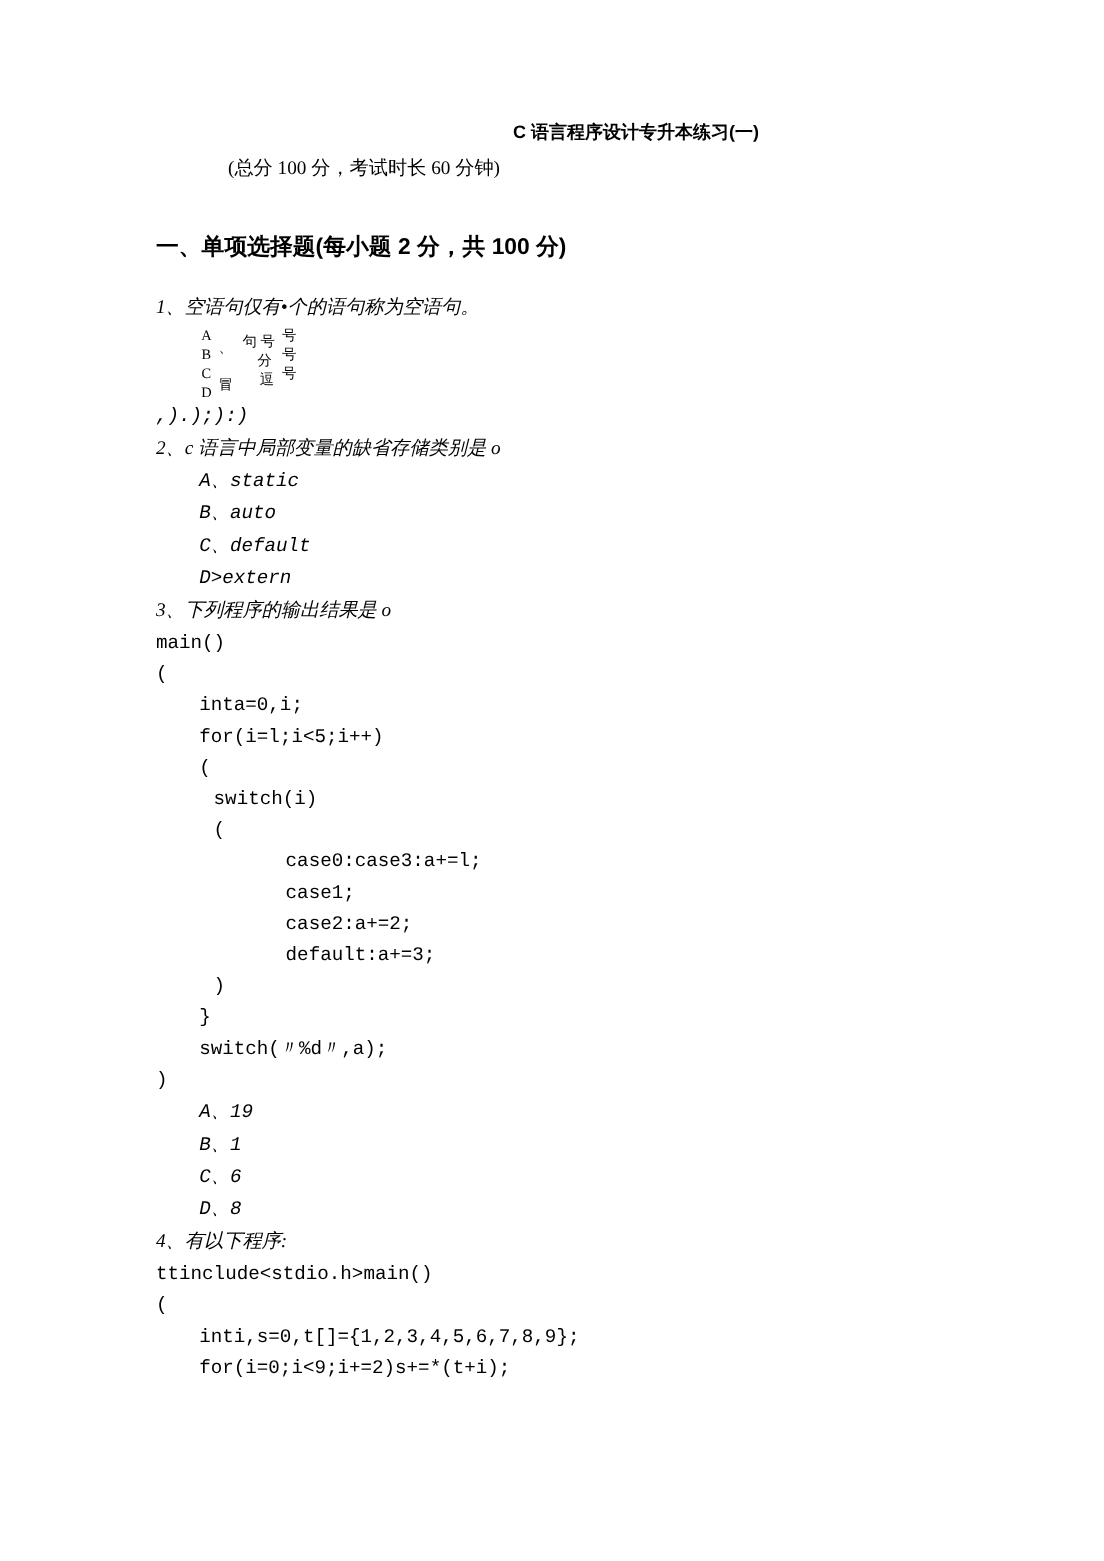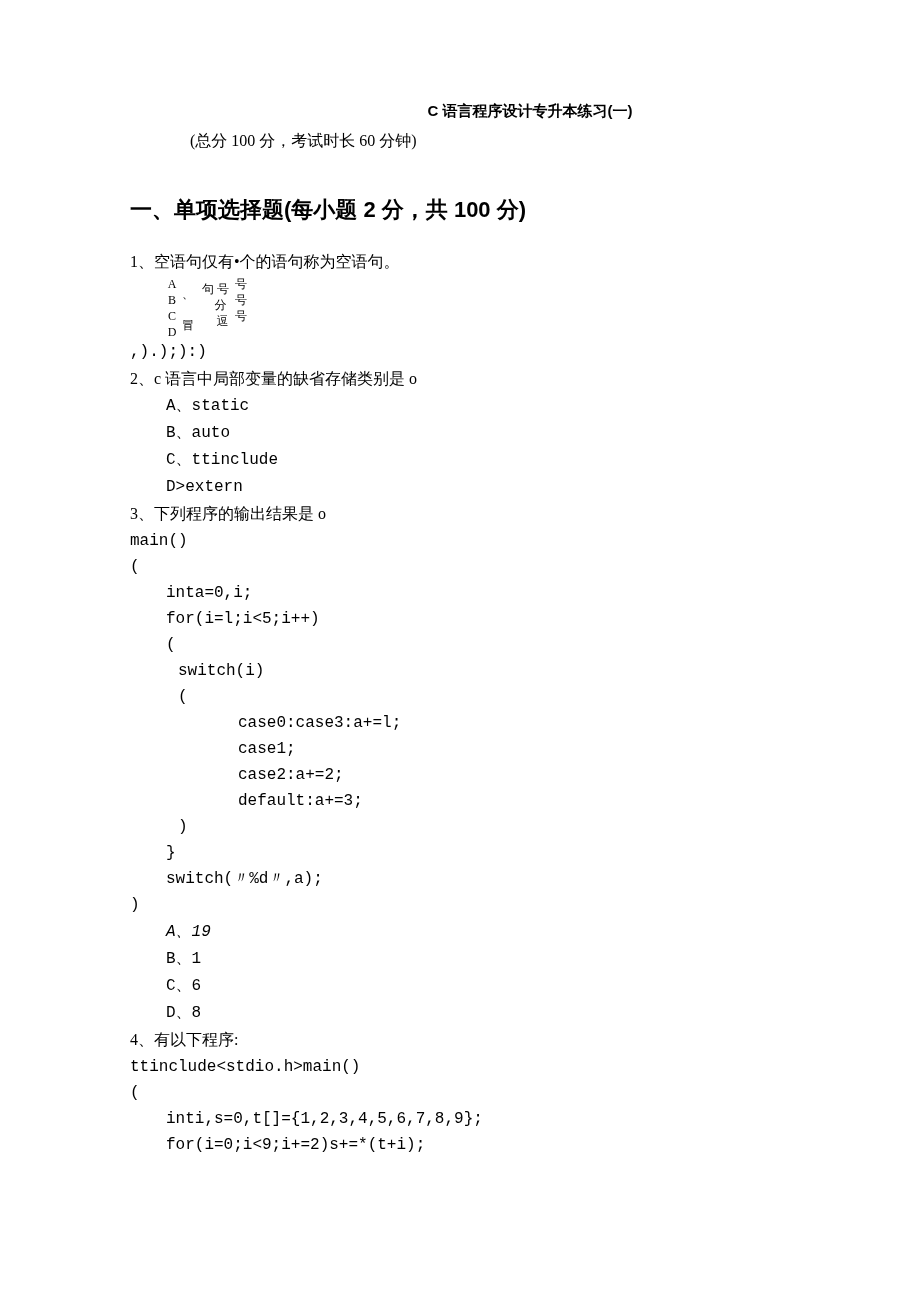--- a/index.html
+++ b/index.html
@@ -20,26 +20,27 @@
       text-align: center;
       margin-left: 140px;
       margin-bottom: 6px;
     }
     .subtitle {
       margin-left: 60px;
       margin-bottom: 40px;
     }
     .section-heading {
       font-family: "SimHei", "黑体", sans-serif;
-      font-size: 22px;
+      font-size: 19px;
       font-weight: bold;
       margin-bottom: 24px;
     }
     .q-text {
       margin: 3px 0;
+      font-style: italic;
     }
     .q1opts-wrap {
       display: flex;
       align-items: center;
       margin-left: 36px;
       margin-bottom: 2px;
     }
     .vert {
       writing-mode: vertical-rl;
       text-orientation: upright;
@@ -98,21 +99,21 @@
     <span>号</span>
     <span>号</span>
     <span>号</span>
   </div>
 </div>
 <div class="q-text mono">,).);):)</div>
 
 <div class="q-text">2、c 语言中局部变量的缺省存储类别是 o</div>
 <div class="q-text ind1 mono">A、static</div>
 <div class="q-text ind1 mono">B、auto</div>
-<div class="q-text ind1 mono">C、ttinclude</div>
+<div class="q-text ind1 mono">C、default</div>
 <div class="q-text ind1 mono">D&gt;extern</div>
 
 <div class="q-text">3、下列程序的输出结果是 o</div>
 <div class="mono code-line">main()</div>
 <div class="mono code-line">(</div>
 <div class="mono code-line ci1">inta=0,i;</div>
 <div class="mono code-line ci1">for(i=l;i&lt;5;i++)</div>
 <div class="mono code-line ci1">(</div>
 <div class="mono code-line ci2">switch(i)</div>
 <div class="mono code-line ci2">(</div>

